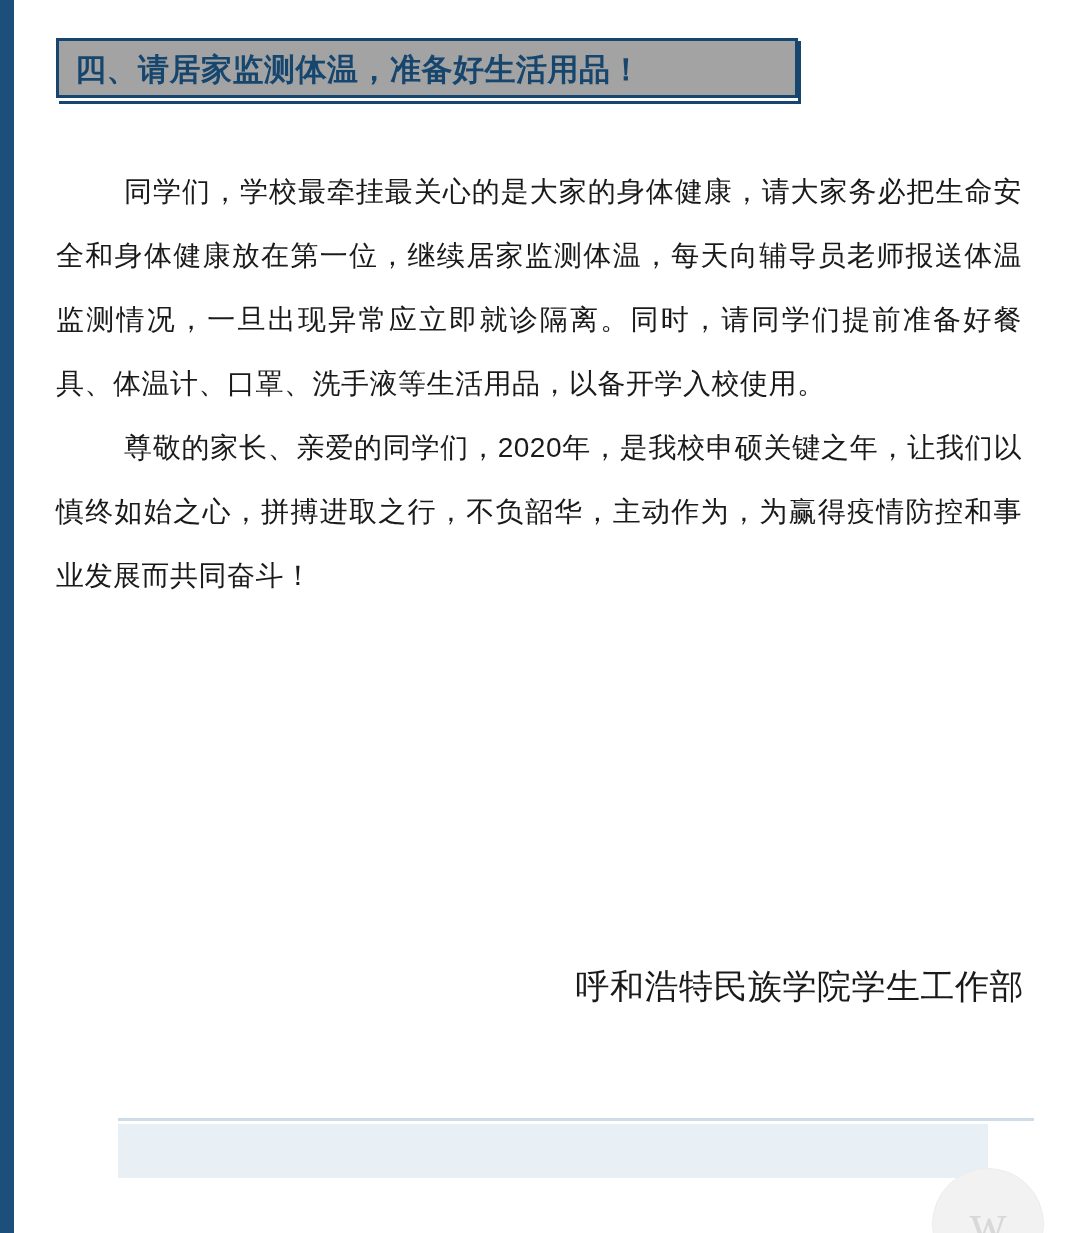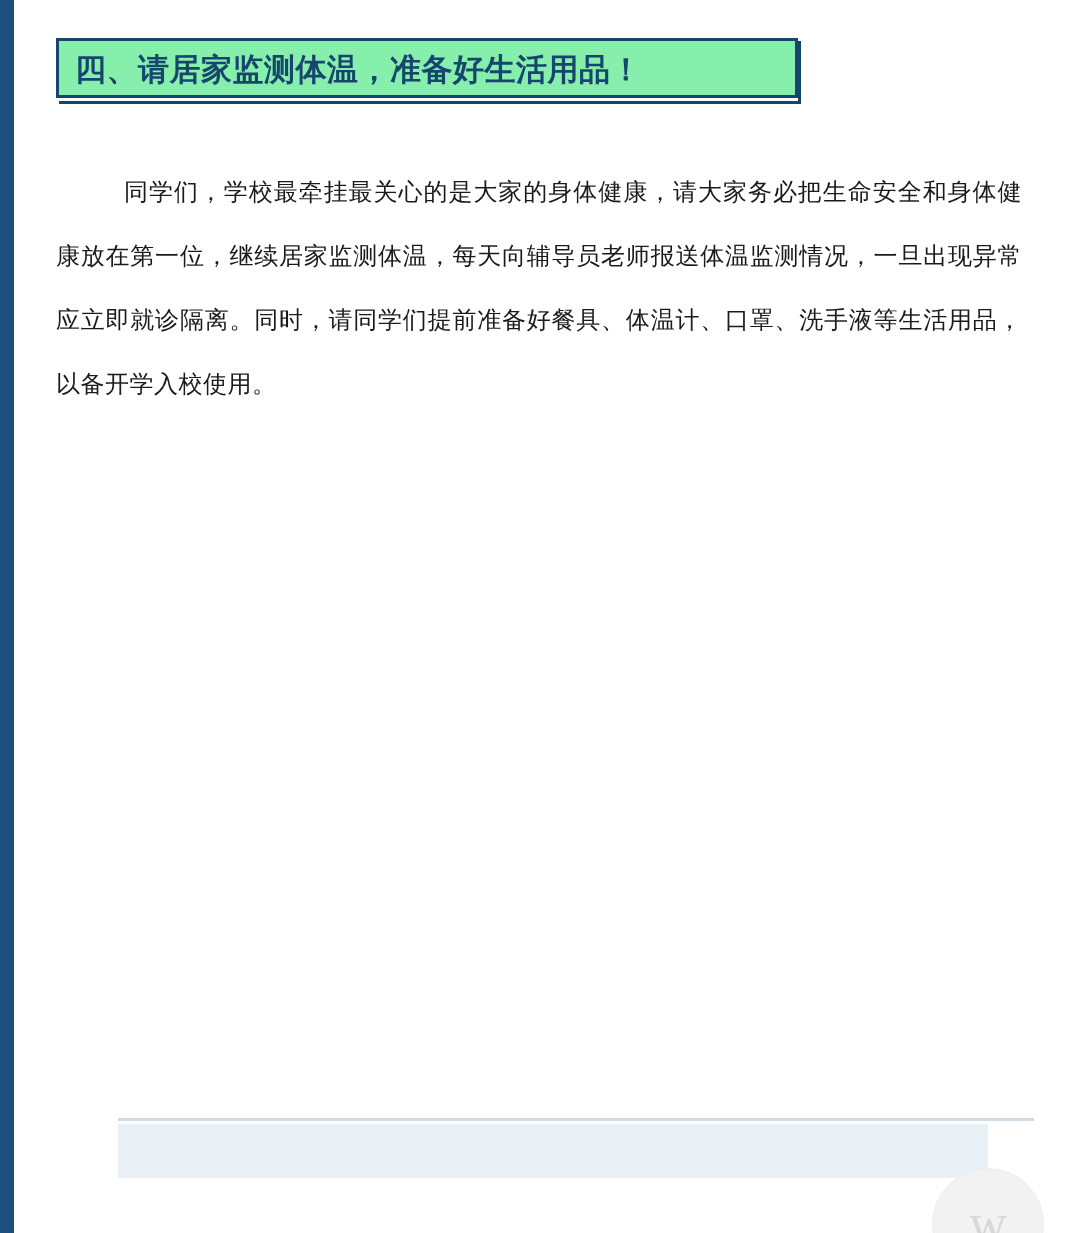--- a/index.html
+++ b/index.html
@@ -42,21 +42,21 @@
     height: 94px;
   }
   .heading-box {
     position: absolute;
     left: 0;
     top: 0;
     width: 742px;
     height: 60px;
     border: 3px solid #16466e;
     box-sizing: border-box;
-    background: #86efac;
+    background: #a3a3a3;
   }
   .heading-text {
     position: absolute;
     left: 16px;
     top: 8px;
     font-size: 31px;
     font-weight: bold;
     color: #16466e;
     letter-spacing: 0.5px;
     white-space: nowrap;
@@ -93,21 +93,21 @@
 
   
   .body-text {
     position: absolute;
     left: 42px;
     top: 160px;
     width: 982px;
     color: #1a1a1a;
   }
   .para {
-    font-size: 24px;
+    font-size: 28px;
     line-height: 64px;
     text-indent: 68px;
     text-align: justify;
     text-justify: inter-ideograph;
     margin: 0 16px 0 0;
     letter-spacing: 0.5px;
   }
 
   
   .signature {
@@ -171,23 +171,25 @@
     <div class="heading-shadow"></div>
     <div class="heading-underline"></div>
     <div class="heading-rightline"></div>
     <div class="heading-box">
       <div class="heading-text">四、请居家监测体温，准备好生活用品！</div>
     </div>
   </div>
 
   <div class="body-text">
     <p class="para">同学们，学校最牵挂最关心的是大家的身体健康，请大家务必把生命安全和身体健康放在第一位，继续居家监测体温，每天向辅导员老师报送体温监测情况，一旦出现异常应立即就诊隔离。同时，请同学们提前准备好餐具、体温计、口罩、洗手液等生活用品，以备开学入校使用。</p>
+    <p class="para">尊敬的家长、亲爱的同学们，2020年，是我校申硕关键之年，让我们以慎终如始之心，拼搏进取之行，不负韶华，主动作为，为赢得疫情防控和事业发展而共同奋斗！</p>
   </div>
 
   <div class="signature">
+    <div class="sign-line">呼和浩特民族学院学生工作部</div>
   </div>
 
   <div class="bottom-rule"></div>
   <div class="bottom-band"></div>
 
   <div class="watermark">w</div>
 
 </div>
 
 </body></html>

